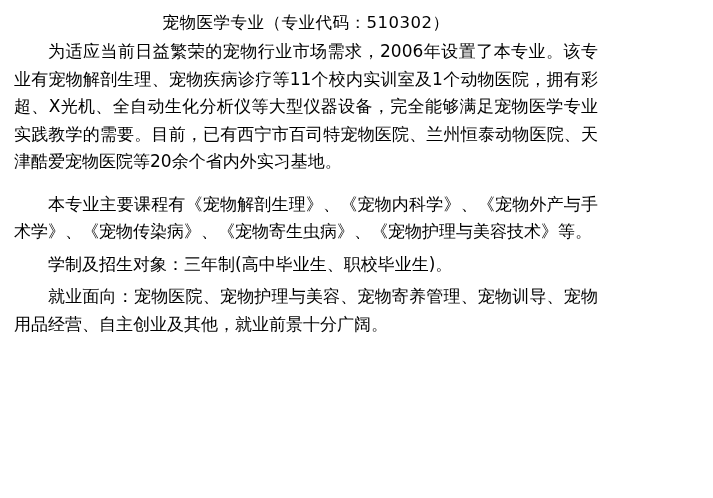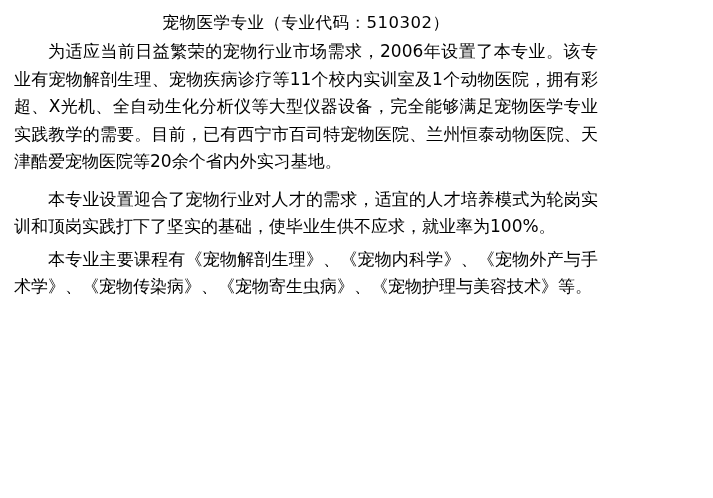--- a/index.html
+++ b/index.html
@@ -49,25 +49,26 @@
 
   <div class="doc-title">宠物医学专业（专业代码：510302）</div>
 
   <p class="para">为适应当前日益繁荣的宠物行业市场需求，2006年设置了本专业。该专业有宠物解剖生理、宠物疾病诊疗等11个校内实训室及1个动物医院，拥有彩超、X光机、全自动生化分析仪等大型仪器设备，完全能够满足宠物医学专业实践教学的需要。目前，已有西宁市百司特宠物医院、兰州恒泰动物医院、天津酷爱宠物医院等20余个省内外实习基地。</p>
 
   <div class="spacer-sm"></div>
 
 
   <div class="spacer-sm"></div>
 
-  <p class="para">本专业设置迎合了宠物行业对人才的需求，适宜的人才培养模式为轮岗实训和顶岗实践打下了坚实的基础，使毕业生供不应求，就业率为100%。</p>
 
   <div class="spacer-sm"></div>
 
   <p class="para">本专业主要课程有《宠物解剖生理》、《宠物内科学》、《宠物外产与手术学》、《宠物传染病》、《宠物寄生虫病》、《宠物护理与美容技术》等。</p>
 
   <div class="spacer-sm"></div>
 
+  <p class="para">学制及招生对象：三年制(高中毕业生、职校毕业生)。</p>
 
   <div class="spacer-sm"></div>
 
+  <p class="para">就业面向：宠物医院、宠物护理与美容、宠物寄养管理、宠物训导、宠物用品经营、自主创业及其他，就业前景十分广阔。</p>
 
 </div>
 
 </body></html>

